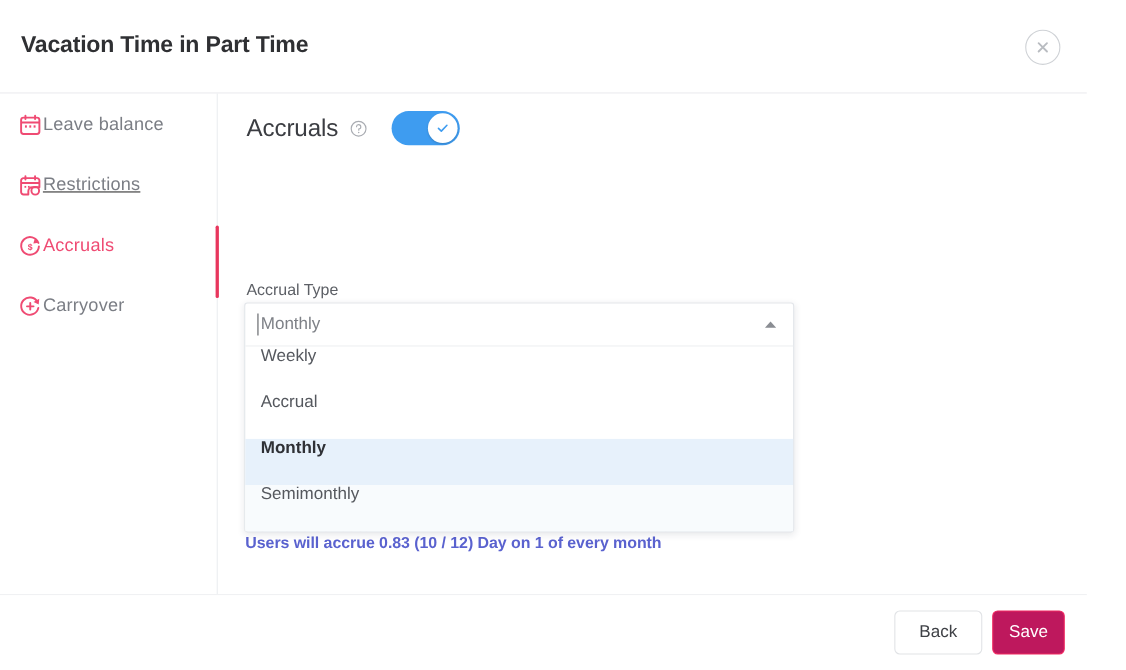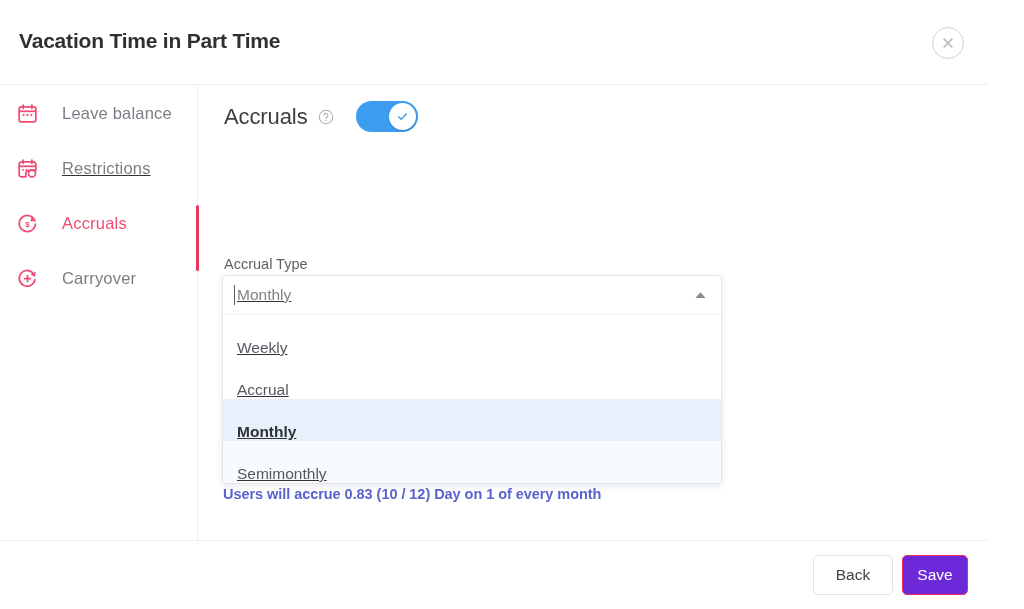--- a/index.html
+++ b/index.html
@@ -69,21 +69,21 @@
     width: 198px;
     height: 455px;
     border-right: 1px solid #eceef0;
     box-sizing: border-box;
   }
   .side-item {
     position: absolute;
     left: 17px;
     display: flex;
     align-items: center;
-    gap: 24px;
+    gap: 1px;
     cursor: pointer;
     white-space: nowrap;
   }
   .side-item .side-label {
     font-size: 16.5px;
     color: #7b7e85;
     letter-spacing: 0.2px;
   }
   .side-item.active .side-label {
     color: #ef4b73;
@@ -183,21 +183,20 @@
     position: absolute;
     left: 24px;
     top: 190px;
     width: 500px;
     background: #ffffff;
     border: 1px solid #e3e6ea;
     border-radius: 3px;
     box-shadow: 0 2px 7px rgba(30,40,60,.10);
     box-sizing: border-box;
     z-index: 5;
-    text-decoration: underline;
   }
   .select-control {
     position: relative;
     height: 39px;
     display: flex;
     align-items: center;
     border-bottom: 1px solid #eef0f2;
     box-sizing: border-box;
   }
   .caret-wrap {
@@ -216,21 +215,21 @@
   .select-arrow {
     position: absolute;
     right: 14px;
     top: 50%;
     transform: translateY(-50%);
     display: block;
   }
   .option {
     height: 42px;
     display: flex;
-    align-items: flex-end;
+    align-items: flex-start;
     padding-left: 14px;
     font-size: 15.5px;
     color: #55585e;
     cursor: pointer;
     box-sizing: border-box;
   }
   .option.selected {
     background: #e7f1fb;
     color: #2f3136;
     font-weight: bold;
@@ -269,21 +268,21 @@
   .btn-back {
     right: 95px;
     width: 80px;
     background: #ffffff;
     border: 1px solid #e1e3e6;
     color: #3f4146;
   }
   .btn-save {
     right: 20px;
     width: 66px;
-    background: #6d28d9;
+    background: #be185d;
     border: 1px solid #f02a63;
     color: #ffffff;
   }
 </style>
 </head>
 <body>
 
 <div class="modal">
 
   <div class="modal-header">

